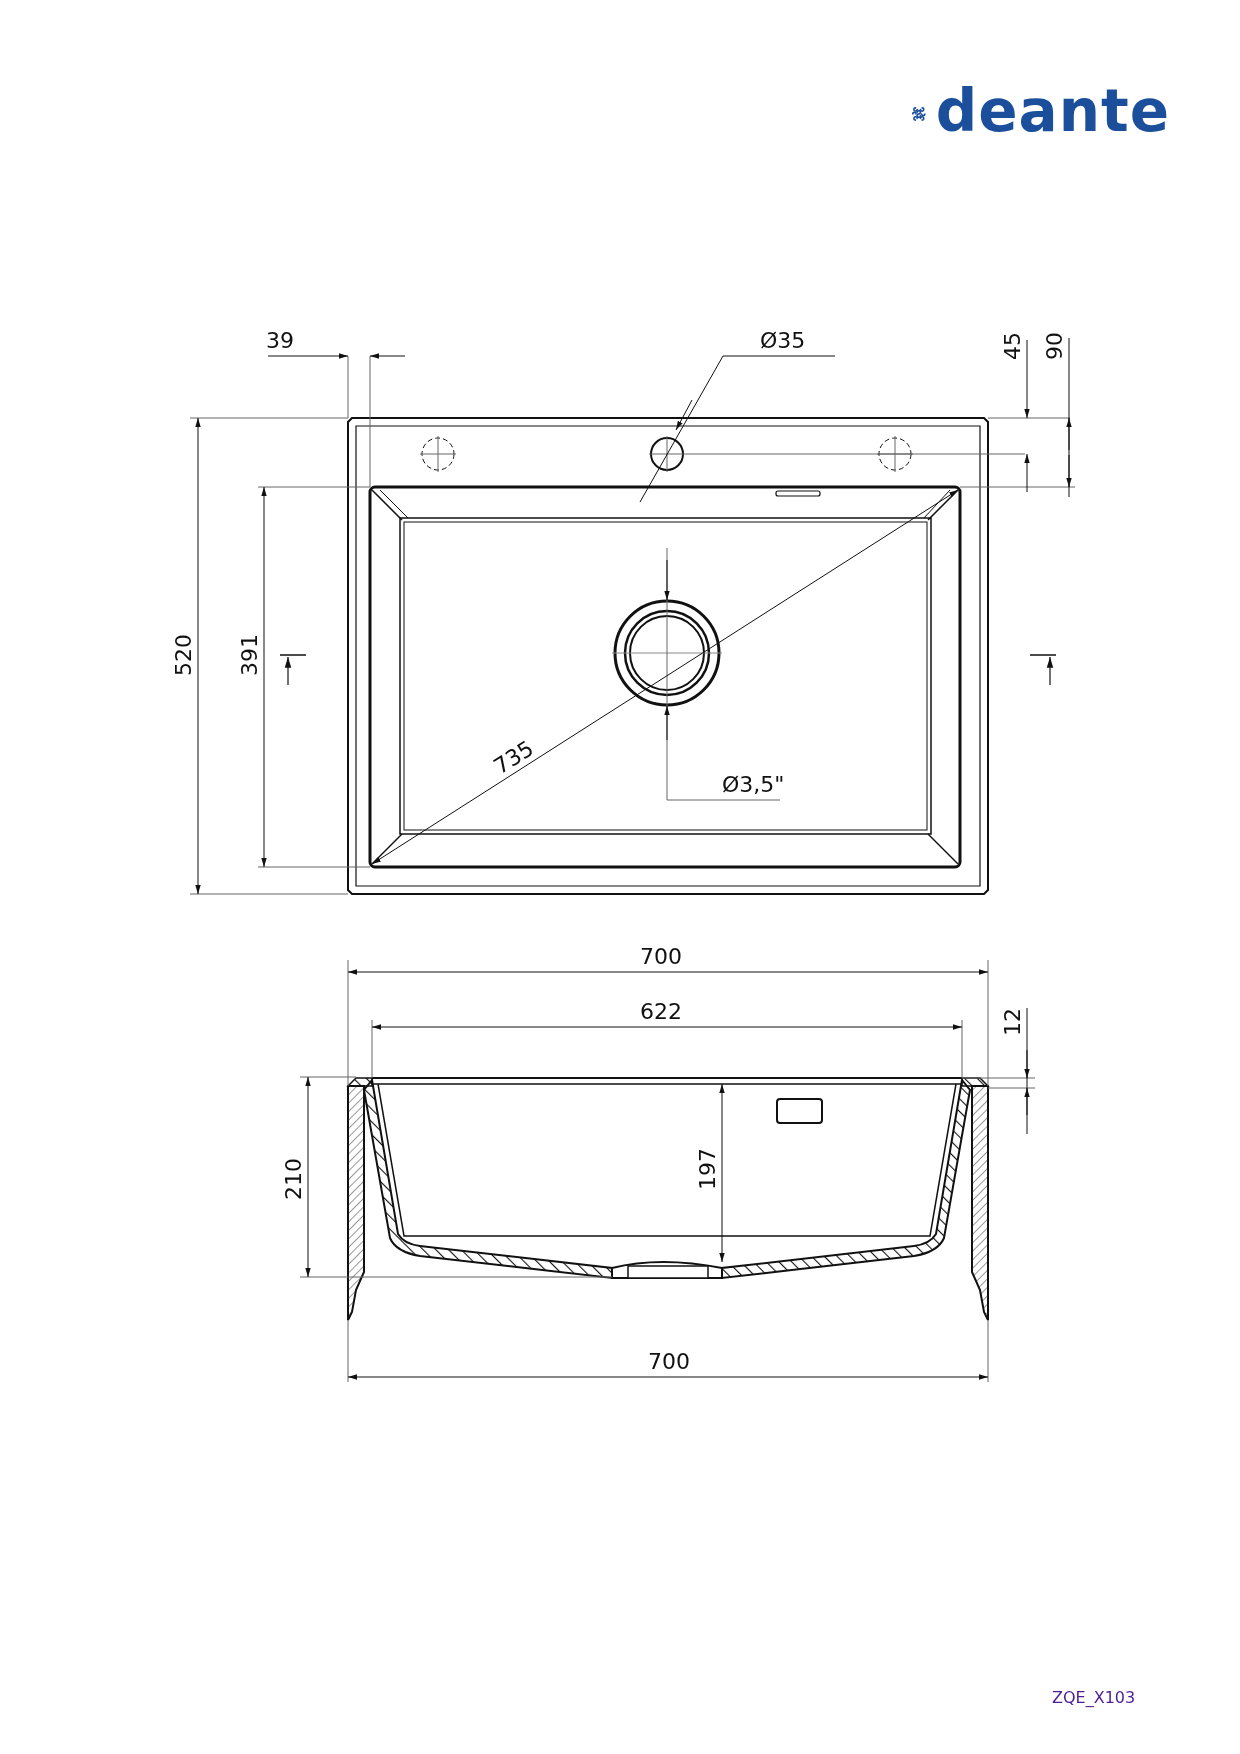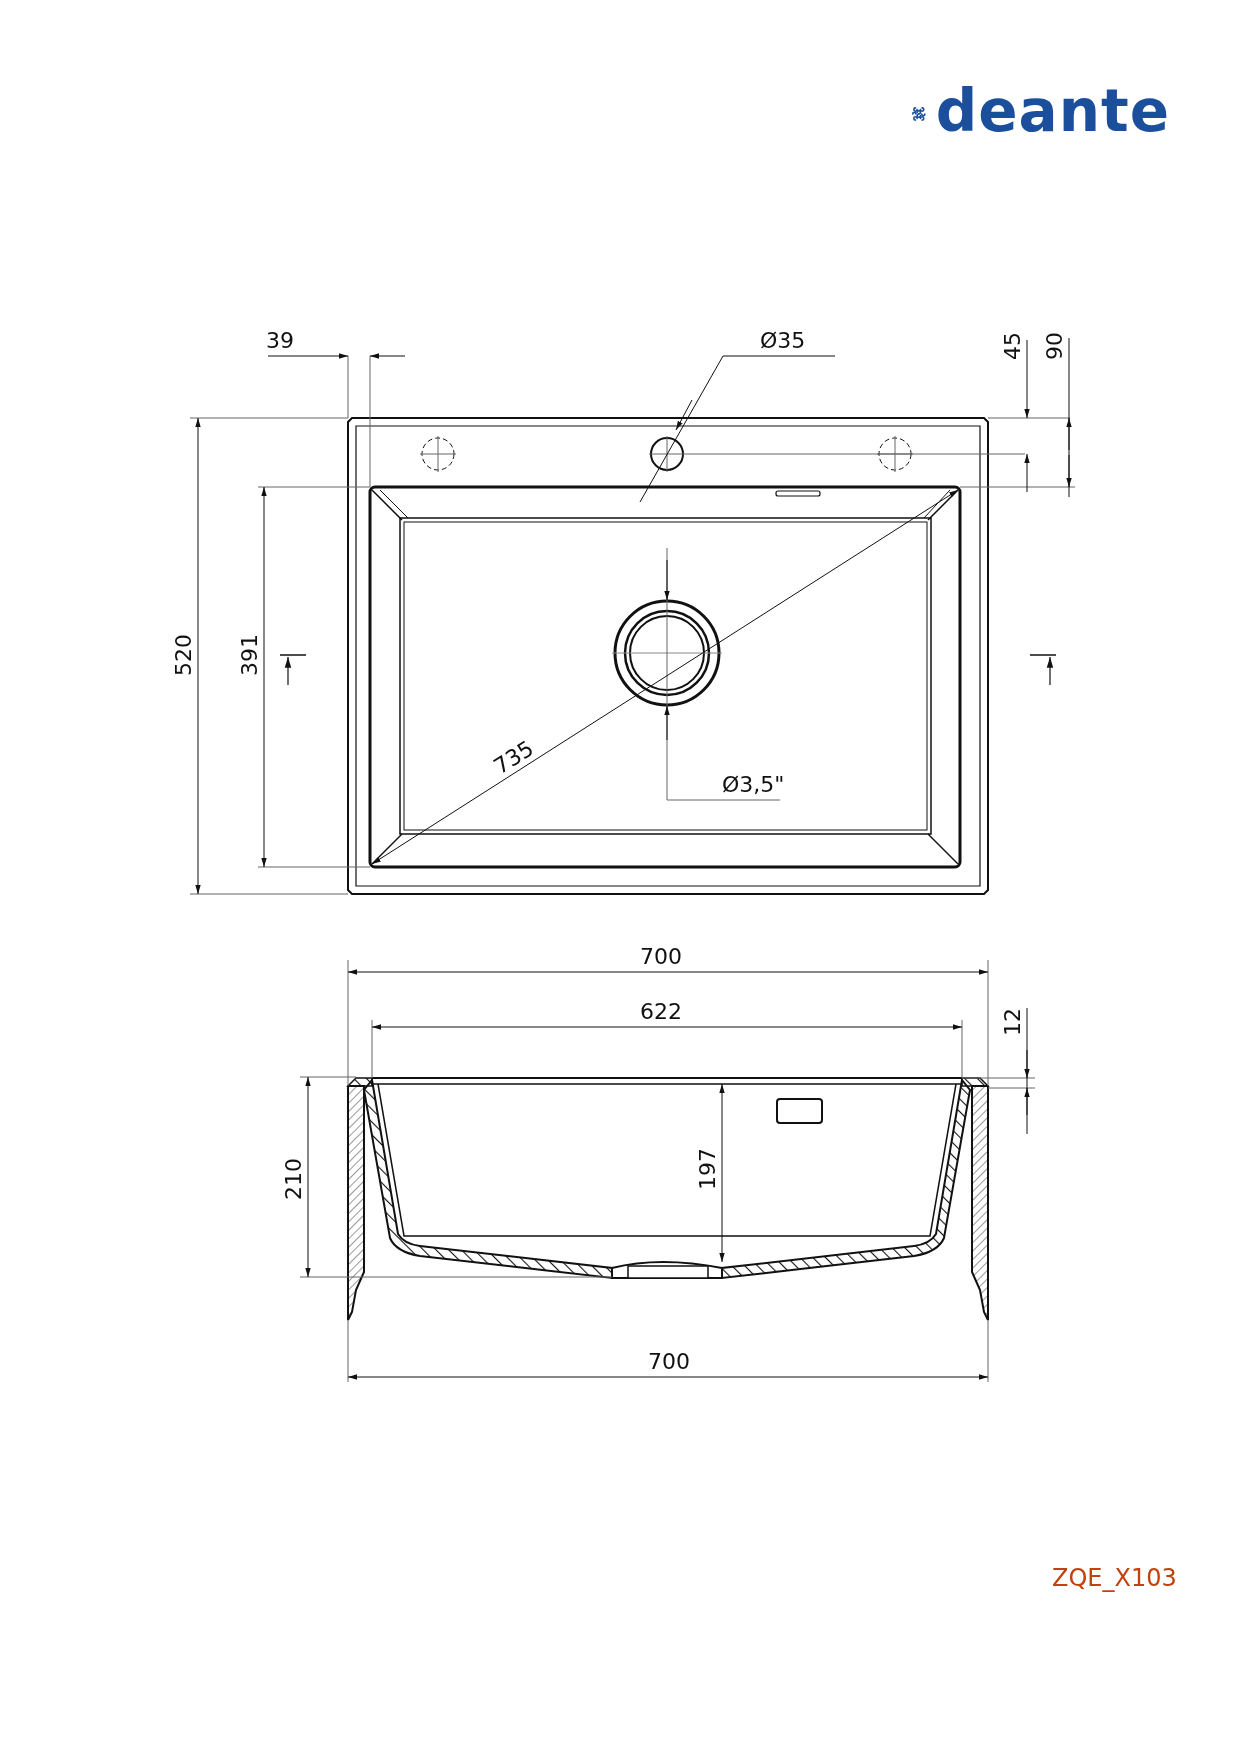--- a/index.html
+++ b/index.html
@@ -5,22 +5,22 @@
   html, body { margin: 0; padding: 0; background: #ffffff; }
   body { width: 1240px; height: 1754px; position: relative; overflow: hidden;
          font-family: "Liberation Sans", "DejaVu Sans", sans-serif; }
   #sheet { position: absolute; left: 0; top: 0; width: 1240px; height: 1754px; }
   .logo { position: absolute; left: 910px; top: 70px; width: 260px; height: 70px;
           display: flex; align-items: flex-start; margin-top: 12px; }
   .logo-mark { width: 64px; height: 64px; }
   .logo-text { color: #1b4f9c; font-family: "DejaVu Sans", sans-serif; font-size: 58px;
                font-weight: bold; letter-spacing: 1px; margin-left: 8px; line-height: 1; }
   .dim { font-family: "DejaVu Sans", sans-serif; font-size: 22px; fill: #111; }
-  .code { position: absolute; left: 1052px; top: 1564px; font-family: "DejaVu Sans", sans-serif;
-          font-size: 24px; color: #c2410c; }
+  .code { position: absolute; left: 1052px; top: 1688px; font-family: "DejaVu Sans", sans-serif;
+          font-size: 16px; color: #4c1d95; }
 </style>
 </head>
 <body>
 
 <div id="sheet">
 
   <div class="logo">
     <svg class="logo-mark" viewBox="0 0 64 64">
       <g fill="none" stroke="#1b4f9c" stroke-width="6" stroke-linecap="round">
         <path d="M20 10 a6 6 0 1 0 6 6"></path>

